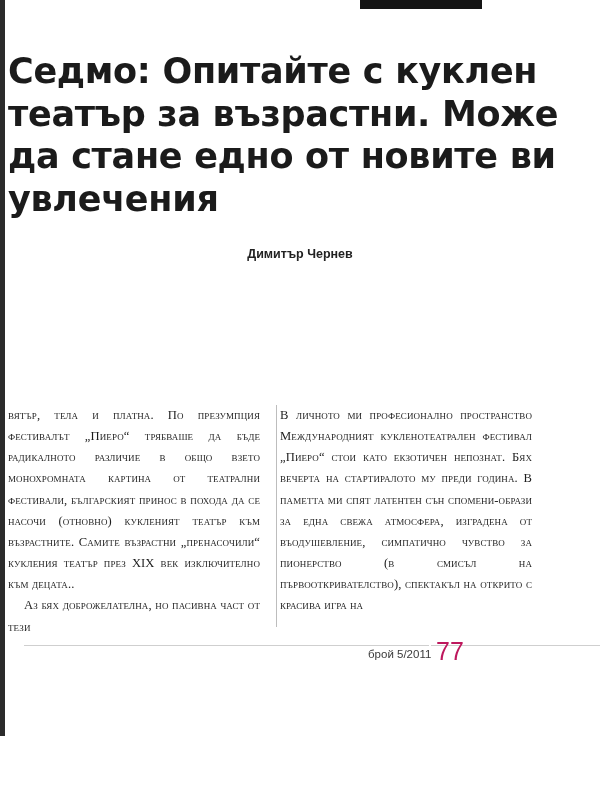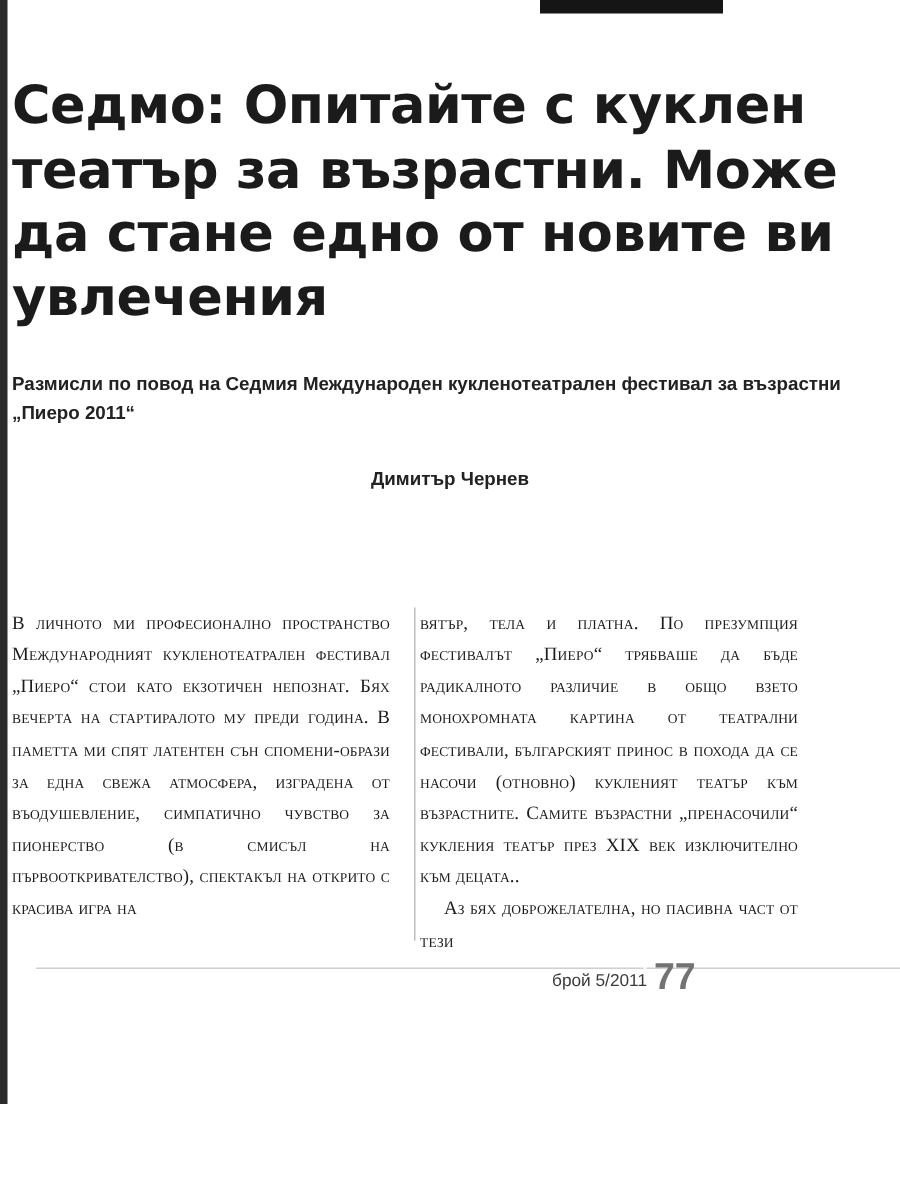--- a/index.html
+++ b/index.html
@@ -124,54 +124,53 @@
     top: 3px;
     font-family: "Liberation Sans", sans-serif;
     font-size: 11.5px;
     color: #3a3a3a;
   }
   .page-number {
     position: absolute;
     left: 420px;
     top: -8px;
     font-family: "Liberation Sans", sans-serif;
-    font-weight: bold;
+    font-weight: normal;
     font-size: 25px;
-    color: #737373;
+    color: #be185d;
   }
   .footer-block {
     position: absolute;
     left: 413px;
     top: -12px;
     width: 2px;
     height: 38px;
     background: #ffffff;
   }
 </style>
 </head>
 <body>
 
 <div class="page">
 
   <div class="top-bar"></div>
   <div class="left-rule"></div>
 
   <div class="content">
     <h1 class="headline">Седмо: Опитайте с куклен театър за възрастни. Може да стане едно от новите ви увлечения</h1>
-    <div class="deck">Размисли по повод на Седмия Международен кукленотеатрален фестивал за възрастни „Пиеро 2011“</div>
     <div class="byline">Димитър Чернев</div>
   </div>
 
   <div class="body-columns">
     <div class="column">
-      <p>В личното ми професионално пространство Международният кукленотеатрален фестивал „Пиеро“ стои като екзотичен непознат. Бях вечерта на стартиралото му преди година. В паметта ми спят латентен сън спомени-образи за една свежа атмосфера, изградена от въодушевление, симпатично чувство за пионерство (в смисъл на първооткривателство), спектакъл на открито с красива игра на</p>
+      <p>вятър, тела и платна. По презумпция фестивалът „Пиеро“ трябваше да бъде радикалното различие в общо взето монохромната картина от театрални фестивали, българският принос в похода да се насочи (отновно) кукленият театър към възрастните. Самите възрастни „пренасочили“ кукления театър през XIX век изключително към децата..</p>
+      <p>Аз бях доброжелателна, но пасивна част от тези</p>
     </div>
     <div class="column">
-      <p>вятър, тела и платна. По презумпция фестивалът „Пиеро“ трябваше да бъде радикалното различие в общо взето монохромната картина от театрални фестивали, българският принос в похода да се насочи (отновно) кукленият театър към възрастните. Самите възрастни „пренасочили“ кукления театър през XIX век изключително към децата..</p>
-      <p>Аз бях доброжелателна, но пасивна част от тези</p>
+      <p>В личното ми професионално пространство Международният кукленотеатрален фестивал „Пиеро“ стои като екзотичен непознат. Бях вечерта на стартиралото му преди година. В паметта ми спят латентен сън спомени-образи за една свежа атмосфера, изградена от въодушевление, симпатично чувство за пионерство (в смисъл на първооткривателство), спектакъл на открито с красива игра на</p>
     </div>
   </div>
   <div class="col-divider"></div>
 
   <div class="footer">
     <div class="footer-rule"></div>
     <div class="footer-block"></div>
     <div class="issue">брой 5/2011</div>
     <div class="page-number">77</div>
   </div>

